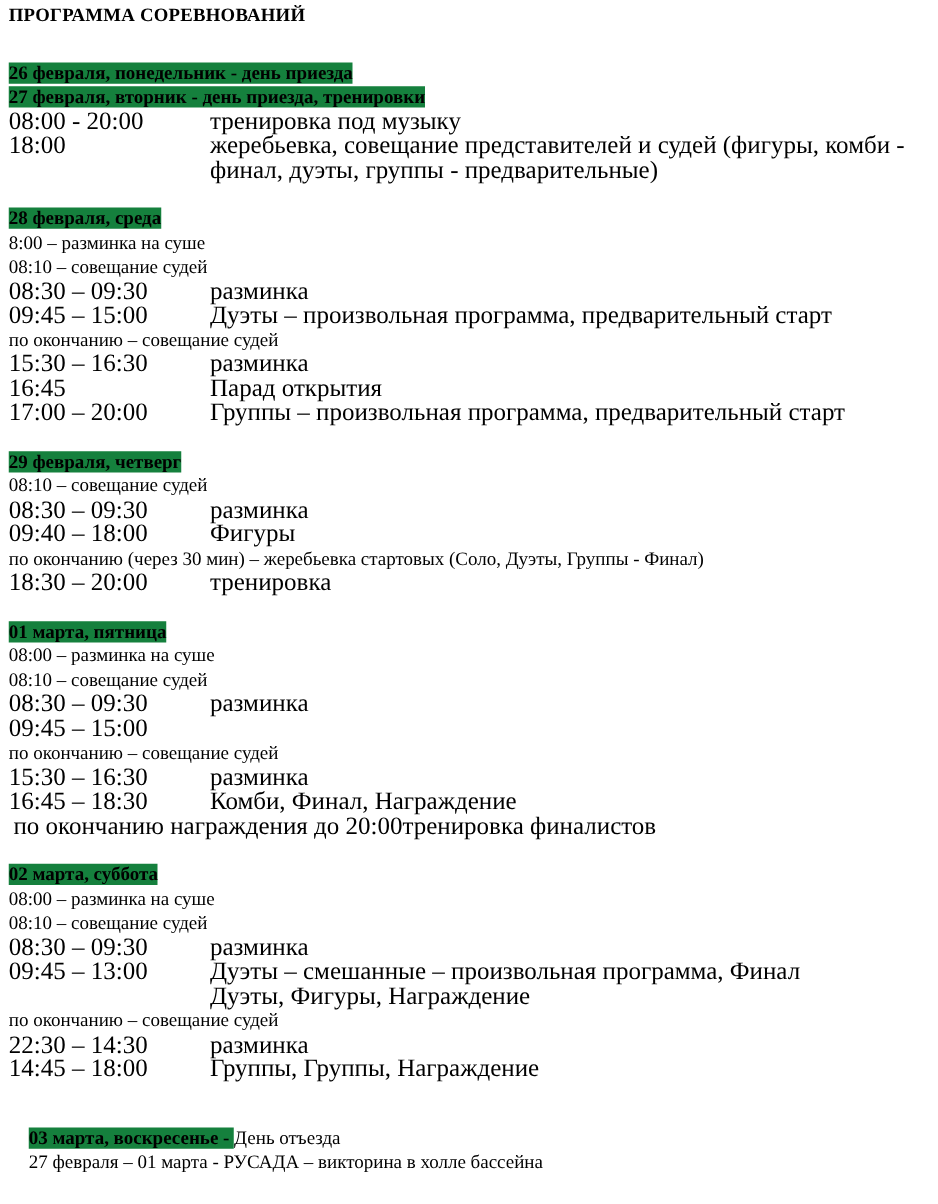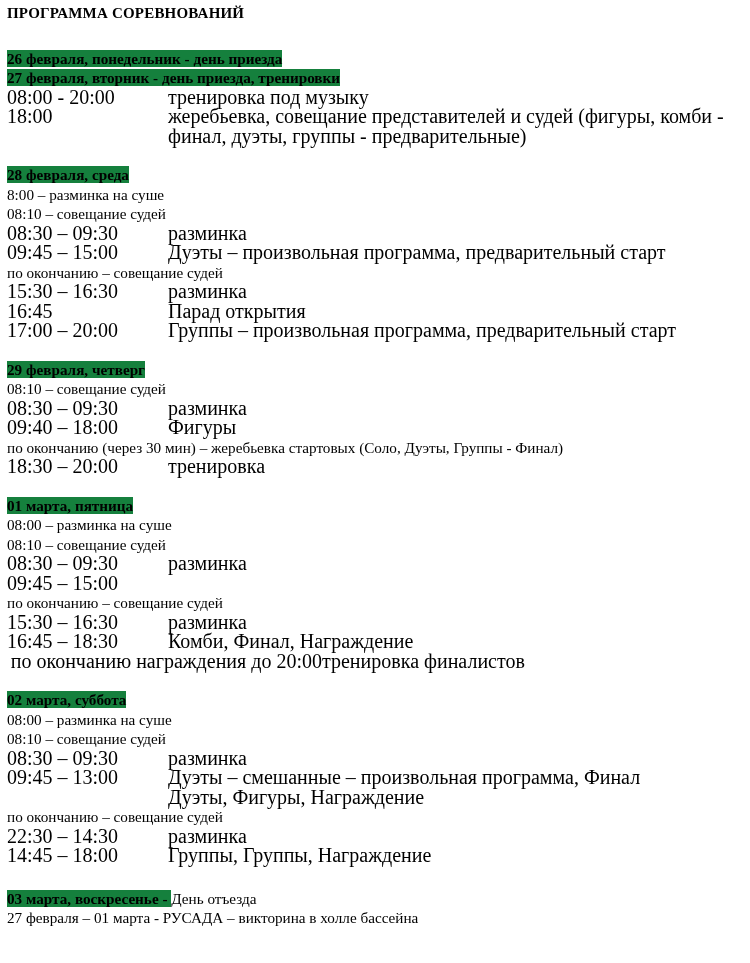--- a/index.html
+++ b/index.html
@@ -59,21 +59,21 @@
     flex: 0 0 161px;
     white-space: nowrap;
   }
   .row .desc {
     flex: 1 1 auto;
     white-space: nowrap;
   }
   .row .desc.wraps { white-space: normal; }
   .row.wide .time { flex: 0 0 315px; text-align: right; }
 
-  .footer-block { margin-top: 23px; }
+  .footer-block { margin-top: 35px; padding-left: 16px; }
 </style>
 </head>
 <body>
 
 <div id="page">
 
   <h1 class="doc-title">ПРОГРАММА СОРЕВНОВАНИЙ</h1>
 
   <div class="spacer-title"></div>
 

